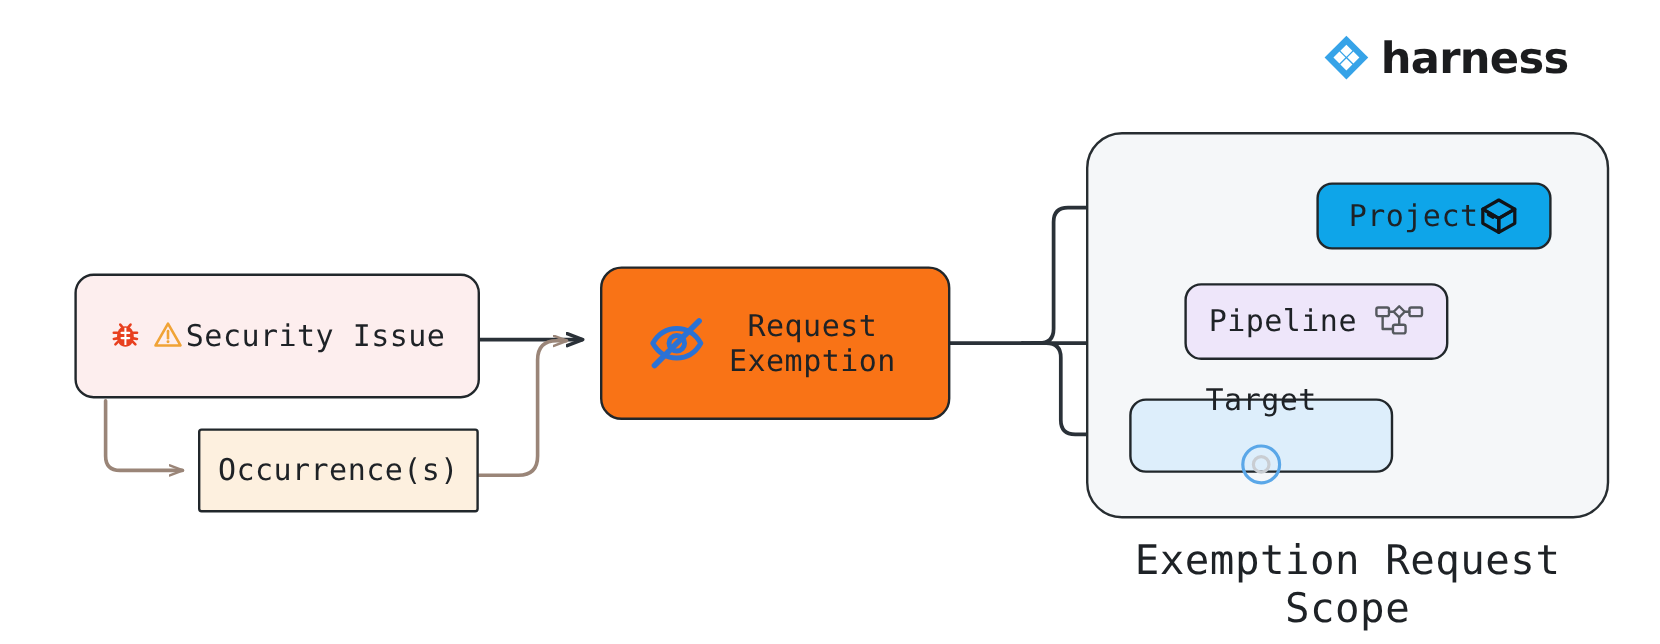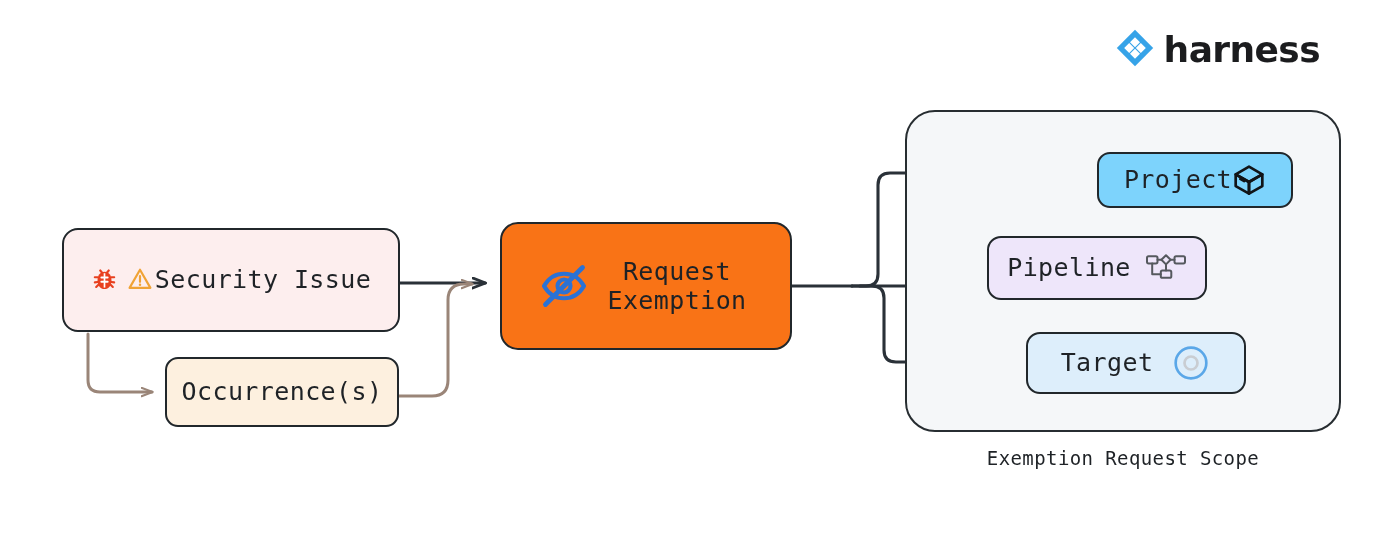--- a/index.html
+++ b/index.html
@@ -20,21 +20,21 @@
     left: 0;
     top: 0;
     width: 1383px;
     height: 537px;
     pointer-events: none;
   }
 
   
   .brand {
     position: absolute;
-    right: 63px;
+    right: 76px;
     top: 28px;
     display: flex;
     align-items: center;
     gap: 9px;
     text-align: center;
   }
   .brand-mark { display: block; }
   .brand-text {
     font-family: "DejaVu Sans", "Liberation Sans", sans-serif;
     font-size: 36px;
@@ -83,21 +83,21 @@
     margin-bottom: 2px;
   }
 
   
   #node-occurrence {
     left: 165px;
     top: 357px;
     width: 234px;
     height: 70px;
     background: #fdf0df;
-    border-radius: 13px;
+    border-radius: 3px;
   }
 
   
   #node-request {
     left: 500px;
     top: 222px;
     width: 292px;
     height: 128px;
     background: #f97316;
     border-radius: 18px;
@@ -118,54 +118,55 @@
     border: 2.6px solid #272d31;
     border-radius: 30px;
     z-index: 1;
   }
   #scope-caption {
     position: absolute;
     left: 905px;
     top: 447px;
     width: 436px;
     text-align: center;
-    font-size: 19px;
+    font-size: 34px;
     letter-spacing: 0.4px;
     color: #1e2226;
     z-index: 3;
   }
 
   
   #node-project {
     left: 1097px;
     top: 152px;
     width: 196px;
     height: 56px;
-    background: #7dd3fc;
+    background: #0ea5e9;
     border-radius: 13px;
     gap: 0;
   }
   #node-pipeline {
     left: 987px;
     top: 236px;
     width: 220px;
     height: 64px;
     background: #eee6fa;
     border-radius: 14px;
     gap: 14px;
     justify-content: center;
   }
   #node-target {
-    left: 1026px;
+    left: 941px;
     top: 332px;
     width: 220px;
     height: 62px;
     background: #ddeefb;
     border-radius: 14px;
     gap: 18px;
+    flex-direction: column;
   }
   .node .ico { display: flex; align-items: center; justify-content: center; }
 </style>
 </head>
 <body>
 
 <div id="canvas">
 
   <div class="brand">
     <span class="brand-mark">

